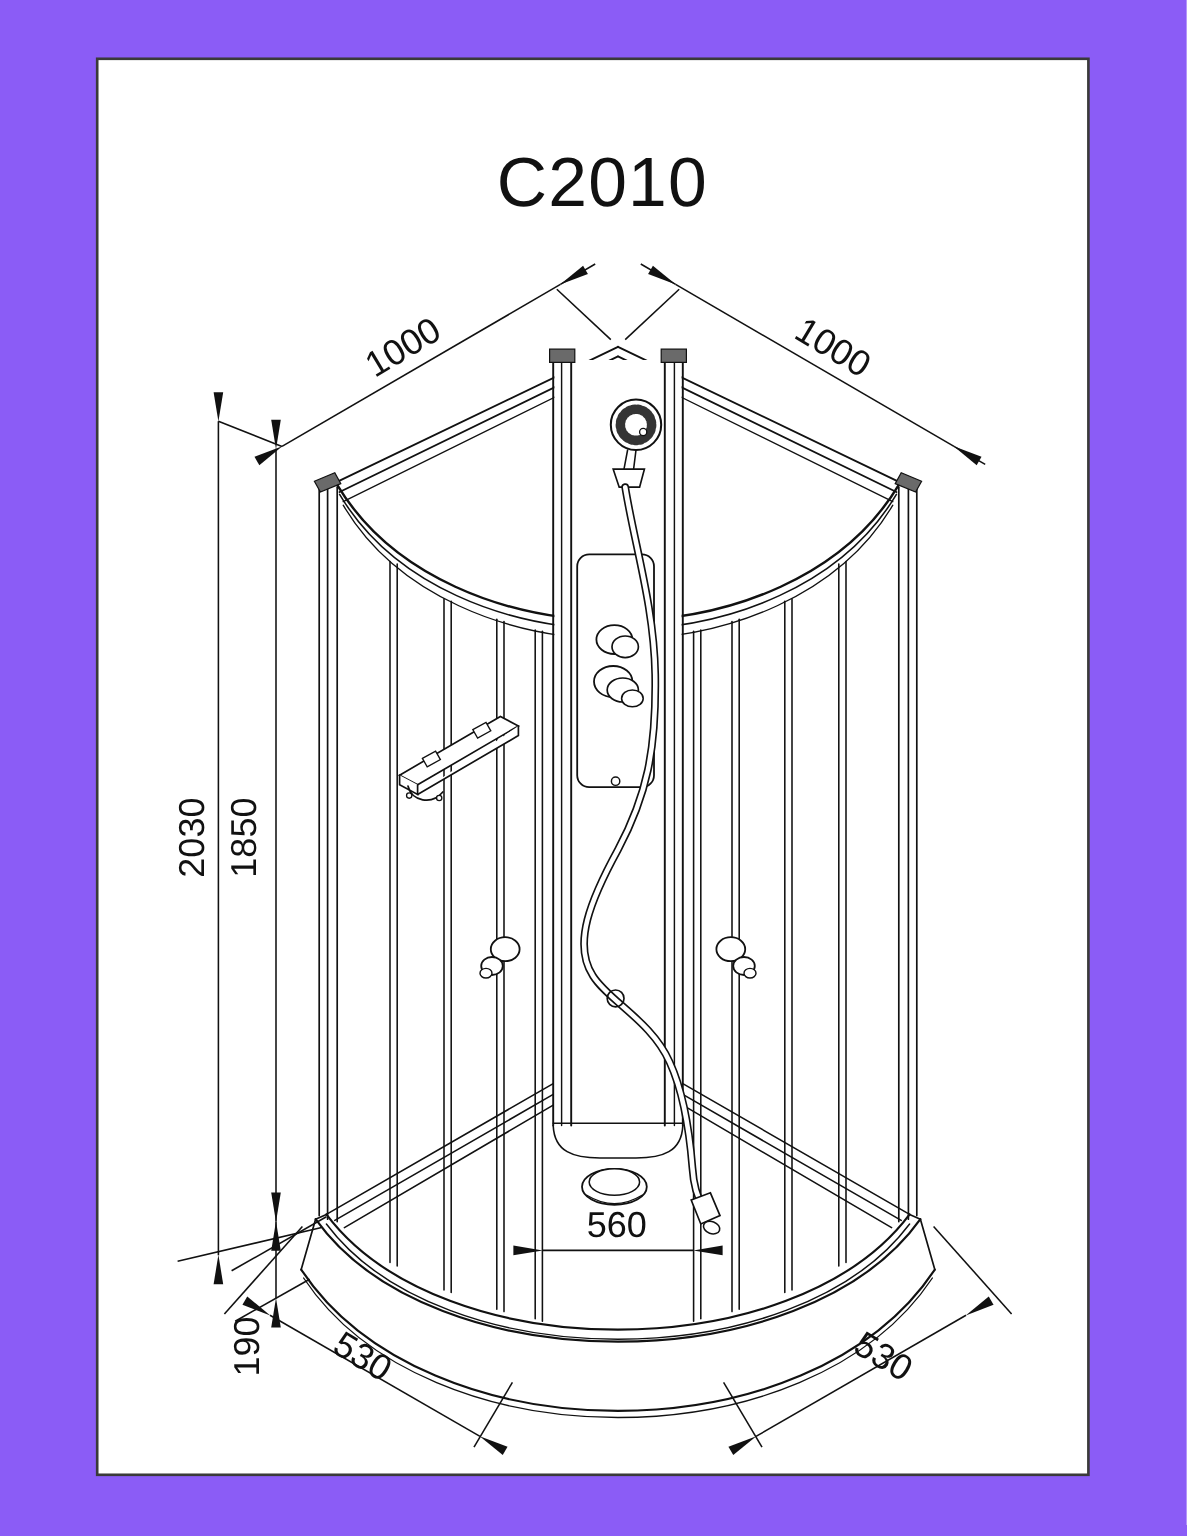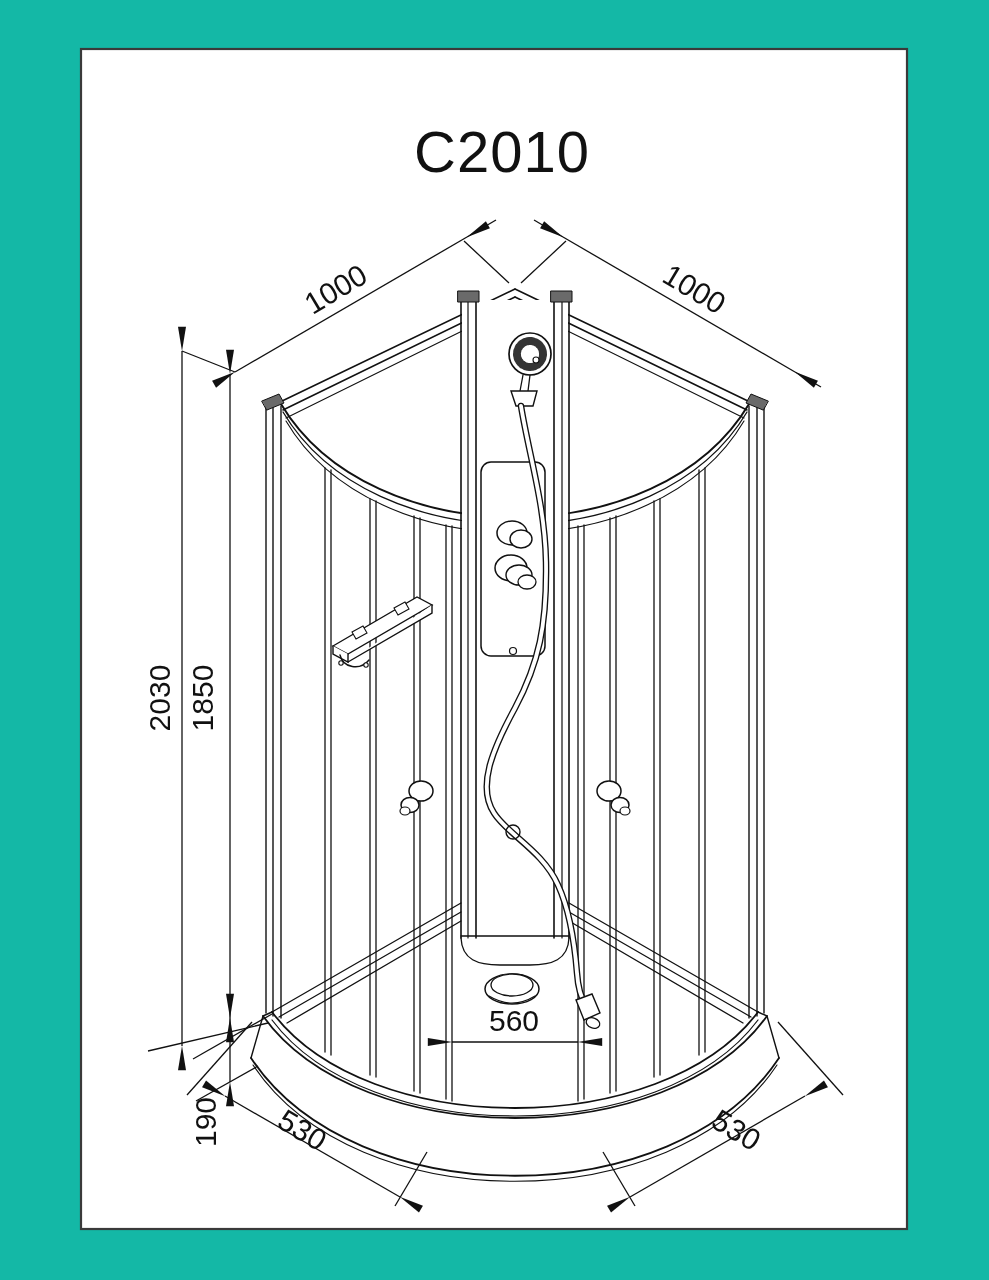--- a/index.html
+++ b/index.html
@@ -1,17 +1,17 @@
 <!DOCTYPE html>
 <html><head>
 <meta charset="utf-8">
 <style>
   html,body{margin:0;padding:0;background:#ffffff;}
   body{font-family:"Liberation Sans", sans-serif;}
-  .page{position:relative;width:989px;height:1280px;background:#14b8a6;overflow:hidden;text-align:center;}
+  .page{position:relative;width:989px;height:1280px;background:#8b5cf6;overflow:hidden;text-align:center;}
   svg{display:block;}
   .dimtxt{font-family:"Liberation Sans", sans-serif;font-size:30px;fill:#111;}
   .titletxt{font-family:"Liberation Sans", sans-serif;font-size:58px;fill:#111;letter-spacing:1px;}
 </style>
 </head>
 <body>
 
 <div class="page">
 <svg width="989" height="1280" viewBox="0 0 989 1280" xmlns="http://www.w3.org/2000/svg">
   <defs>

